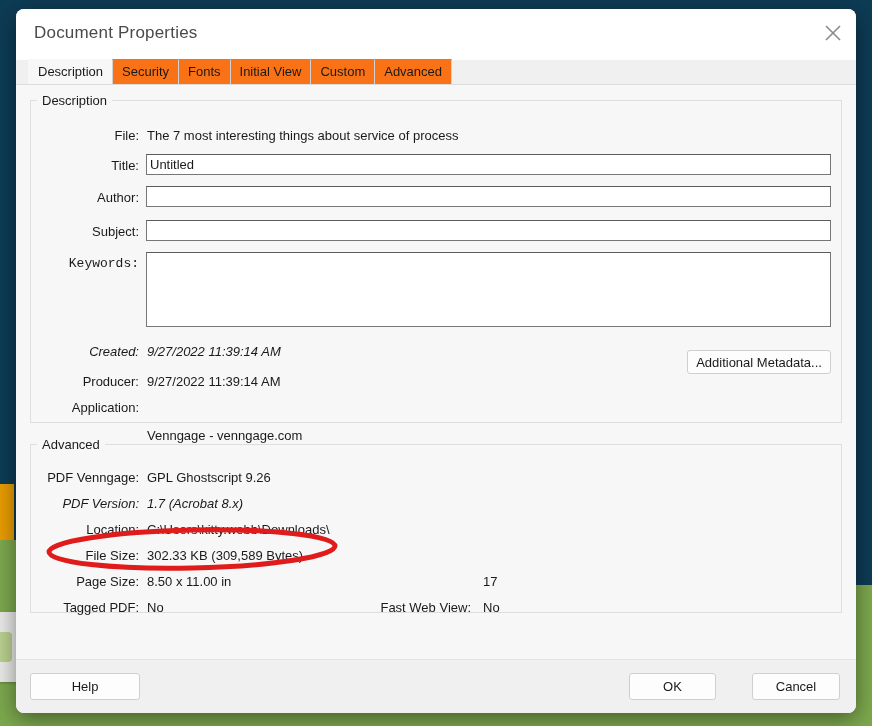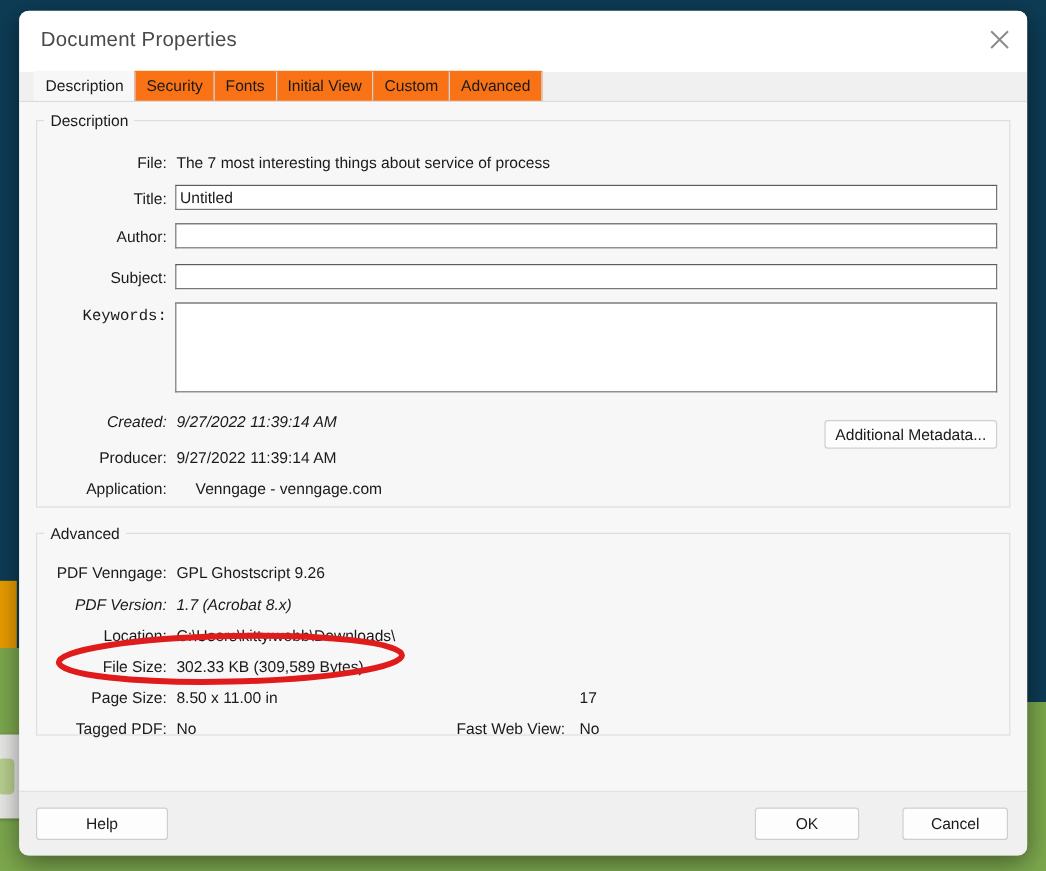--- a/index.html
+++ b/index.html
@@ -204,21 +204,21 @@
         <div class="val" style="left:116px;">9/27/2022 11:39:14 AM</div>
       </div>
 
       <div class="row" style="top:264px;">
         <div class="lbl" style="left:0;">Producer:</div>
         <div class="val" style="left:116px;">9/27/2022 11:39:14 AM</div>
       </div>
 
       <div class="row" style="top:290px;">
         <div class="lbl" style="left:0;">Application:</div>
-        <div class="val" style="left:132px;">Venngage - venngage.com</div>
+        <div class="val" style="left:116px;margin-top:28px;">Venngage - venngage.com</div>
       </div>
 
       <button class="btn" id="btn-metadata">Additional Metadata...</button>
     </fieldset>
 
     <fieldset class="group" id="grp-advanced">
       <legend>Advanced</legend>
 
       <div class="row" style="top:16px;">
         <div class="lbl" style="left:0;">PDF Venngage:</div>

